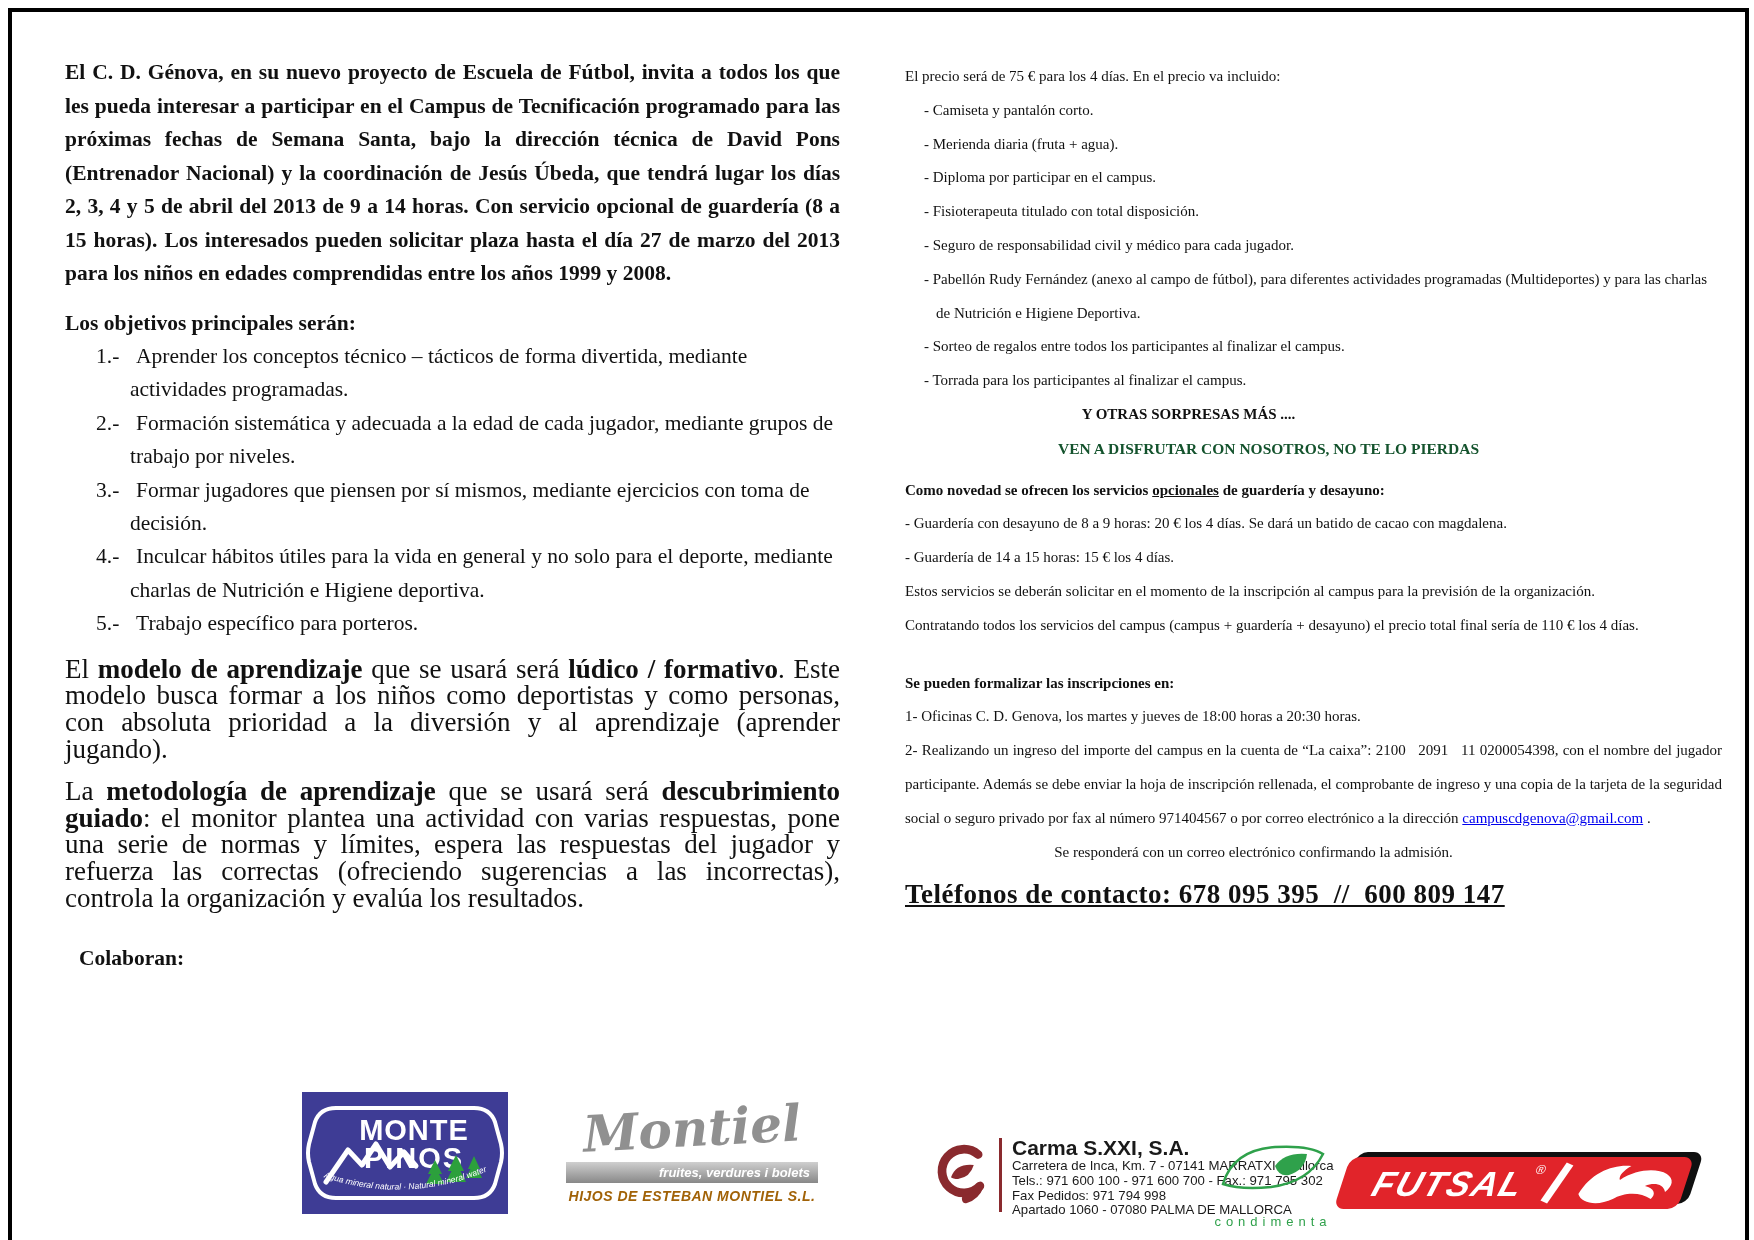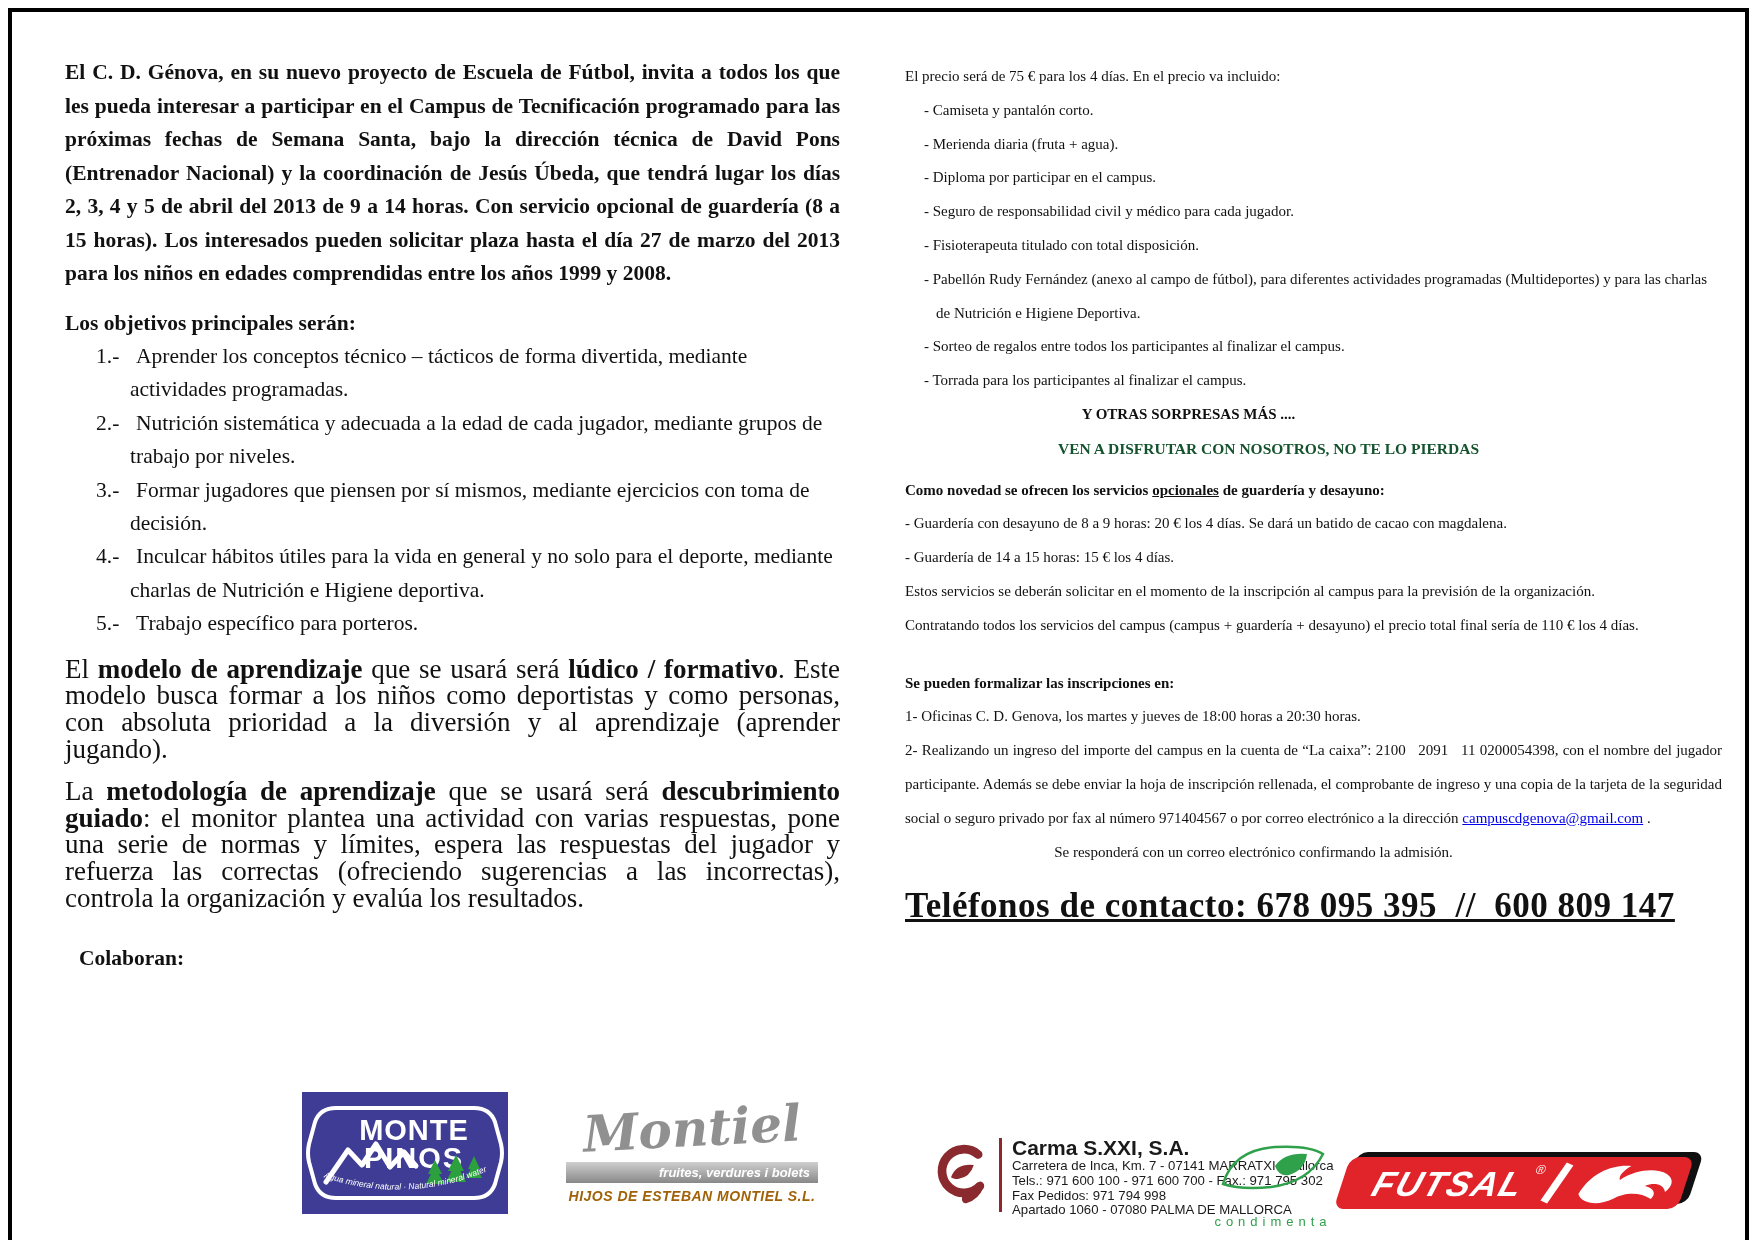--- a/index.html
+++ b/index.html
@@ -25,21 +25,21 @@
   
   .col-right{position:absolute;left:905px;top:60px;width:817px;font-size:15px;line-height:33.8px;}
   .bullet{margin-left:19px;padding-left:12px;text-indent:-12px;}
   .just{text-align:justify;}
   .novelty{font-weight:bold;margin-top:8px;}
   .insc-heading{font-weight:bold;margin-top:24px;}
   .surprises{font-weight:bold;text-align:center;padding-right:250px;}
   .ven{font-weight:bold;color:#14532d;text-align:center;padding-right:90px;font-size:15.5px;}
   .confirm{text-align:center;padding-right:120px;}
   .phones{
-    font-weight:bold;font-size:35px;line-height:42px;margin-top:16px;
+    font-weight:bold;font-size:27px;line-height:42px;margin-top:4px;
     text-decoration:underline;letter-spacing:0.5px;
   }
   span[data-name="email-link"]{cursor:pointer;}
 
   
   .montepinos{position:absolute;left:302px;top:1092px;width:206px;height:108px;}
   .montiel{position:absolute;left:566px;top:1100px;width:252px;text-align:center;}
   .montiel-script{
     display:block;font-family:"DejaVu Serif", serif;font-style:italic;font-weight:bold;
     font-size:50px;line-height:58px;color:#909090;transform:rotate(-3deg);
@@ -69,39 +69,39 @@
 <body data-name="flyer-page">
 
 <div class="frame" data-name="page-border"></div>
 
 <div class="col-left" data-name="left-column">
   <div class="intro" data-name="intro-paragraph">El C. D. Génova, en su nuevo proyecto de Escuela de Fútbol, invita a todos los que les pueda interesar a participar en el Campus de Tecnificación programado para las próximas fechas de Semana Santa, bajo la dirección técnica de David Pons (Entrenador Nacional) y la coordinación de Jesús Úbeda, que tendrá lugar los días 2, 3, 4 y 5 de abril del 2013 de 9 a 14 horas. Con servicio opcional de guardería (8 a 15 horas). Los interesados pueden solicitar plaza hasta el día 27 de marzo del 2013 para los niños en edades comprendidas entre los años 1999 y 2008.</div>
 
   <div class="obj-heading" data-name="objectives-heading">Los objetivos principales serán:</div>
 
   <div class="obj" data-name="objective-item-1"><span class="obj-num" data-name="objective-number">1.-</span><span data-name="objective-text">Aprender los conceptos técnico – tácticos de forma divertida, mediante actividades programadas.</span></div>
-  <div class="obj" data-name="objective-item-2"><span class="obj-num" data-name="objective-number">2.-</span><span data-name="objective-text">Nutrición sistemática y adecuada a la edad de cada jugador, mediante grupos de trabajo por niveles.</span></div>
+  <div class="obj" data-name="objective-item-2"><span class="obj-num" data-name="objective-number">2.-</span><span data-name="objective-text">Formación sistemática y adecuada a la edad de cada jugador, mediante grupos de trabajo por niveles.</span></div>
   <div class="obj" data-name="objective-item-3"><span class="obj-num" data-name="objective-number">3.-</span><span data-name="objective-text">Formar jugadores que piensen por sí mismos, mediante ejercicios con toma de decisión.</span></div>
   <div class="obj" data-name="objective-item-4"><span class="obj-num" data-name="objective-number">4.-</span><span data-name="objective-text">Inculcar hábitos útiles para la vida en general y no solo para el deporte, mediante charlas de Nutrición e Higiene deportiva.</span></div>
   <div class="obj" data-name="objective-item-5"><span class="obj-num" data-name="objective-number">5.-</span><span data-name="objective-text">Trabajo específico para porteros.</span></div>
 
   <div class="para" data-name="learning-model-paragraph"><span>El </span><span style="font-weight: bold;">modelo de aprendizaje</span><span> que se usará será </span><span style="font-weight: bold;">lúdico / formativo</span><span>. Este modelo busca formar a los niños como deportistas y como personas, con absoluta prioridad a la diversión y al aprendizaje (aprender jugando).</span></div>
   <div class="para" data-name="methodology-paragraph"><span>La </span><span style="font-weight: bold;">metodología de aprendizaje</span><span> que se usará será </span><span style="font-weight: bold;">descubrimiento guiado</span><span>: el monitor plantea una actividad con varias respuestas, pone una serie de normas y límites, espera las respuestas del jugador y refuerza las correctas (ofreciendo sugerencias a las incorrectas), controla la organización y evalúa los resultados.</span></div>
 
   <div class="colaboran" data-name="colaboran-label">Colaboran:</div>
 </div>
 
 <div class="col-right" data-name="right-column">
   <div data-name="price-line">El precio será de 75 € para los 4 días. En el precio va incluido:</div>
 
   <div class="bullet" data-name="included-item">- Camiseta y pantalón corto.</div>
   <div class="bullet" data-name="included-item">- Merienda diaria (fruta + agua).</div>
   <div class="bullet" data-name="included-item">- Diploma por participar en el campus.</div>
+  <div class="bullet" data-name="included-item">- Fisioterapeuta titulado con total disposición.</div>
   <div class="bullet" data-name="included-item">- Seguro de responsabilidad civil y médico para cada jugador.</div>
-  <div class="bullet" data-name="included-item">- Fisioterapeuta titulado con total disposición.</div>
   <div class="bullet" data-name="included-item">- Pabellón Rudy Fernández (anexo al campo de fútbol), para diferentes actividades programadas (Multideportes) y para las charlas de Nutrición e Higiene Deportiva.</div>
   <div class="bullet" data-name="included-item">- Sorteo de regalos entre todos los participantes al finalizar el campus.</div>
   <div class="bullet" data-name="included-item">- Torrada para los participantes al finalizar el campus.</div>
 
   <div class="surprises" data-name="surprises-line">Y OTRAS SORPRESAS MÁS ....</div>
   <div class="ven" data-name="ven-line">VEN A DISFRUTAR CON NOSOTROS, NO TE LO PIERDAS</div>
 
   <div class="novelty" data-name="novelty-heading"><span style="font-weight: bold;">Como novedad se ofrecen los servicios </span><span style="font-weight: bold; text-decoration: underline;">opcionales</span><span style="font-weight: bold;"> de guardería y desayuno:</span></div>
   <div data-name="optional-service-item">- Guardería con desayuno de 8 a 9 horas: 20 € los 4 días. Se dará un batido de cacao con magdalena.</div>
   <div data-name="optional-service-item">- Guardería de 14 a 15 horas: 15 € los 4 días.</div>

